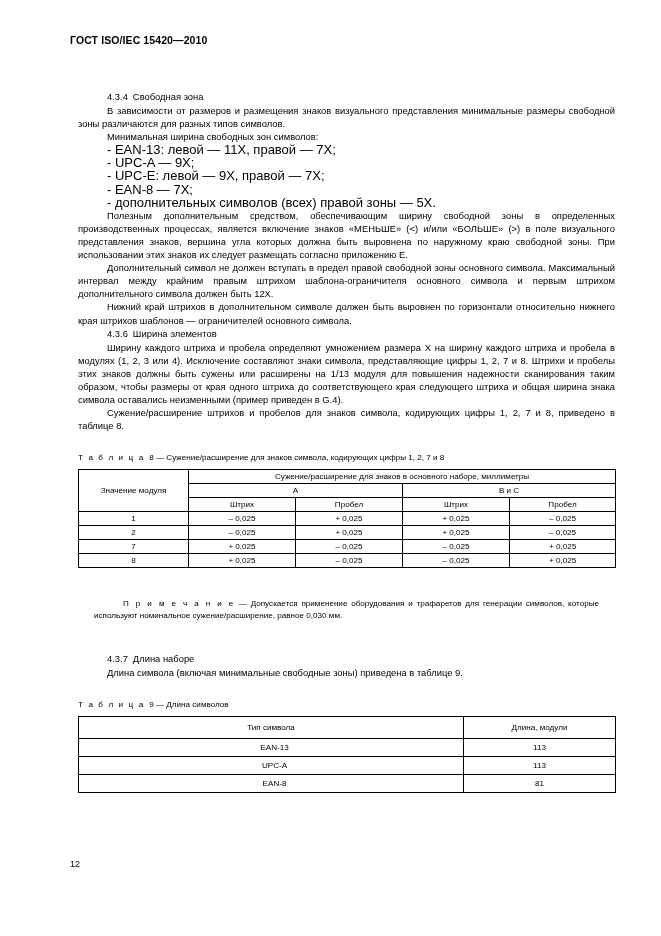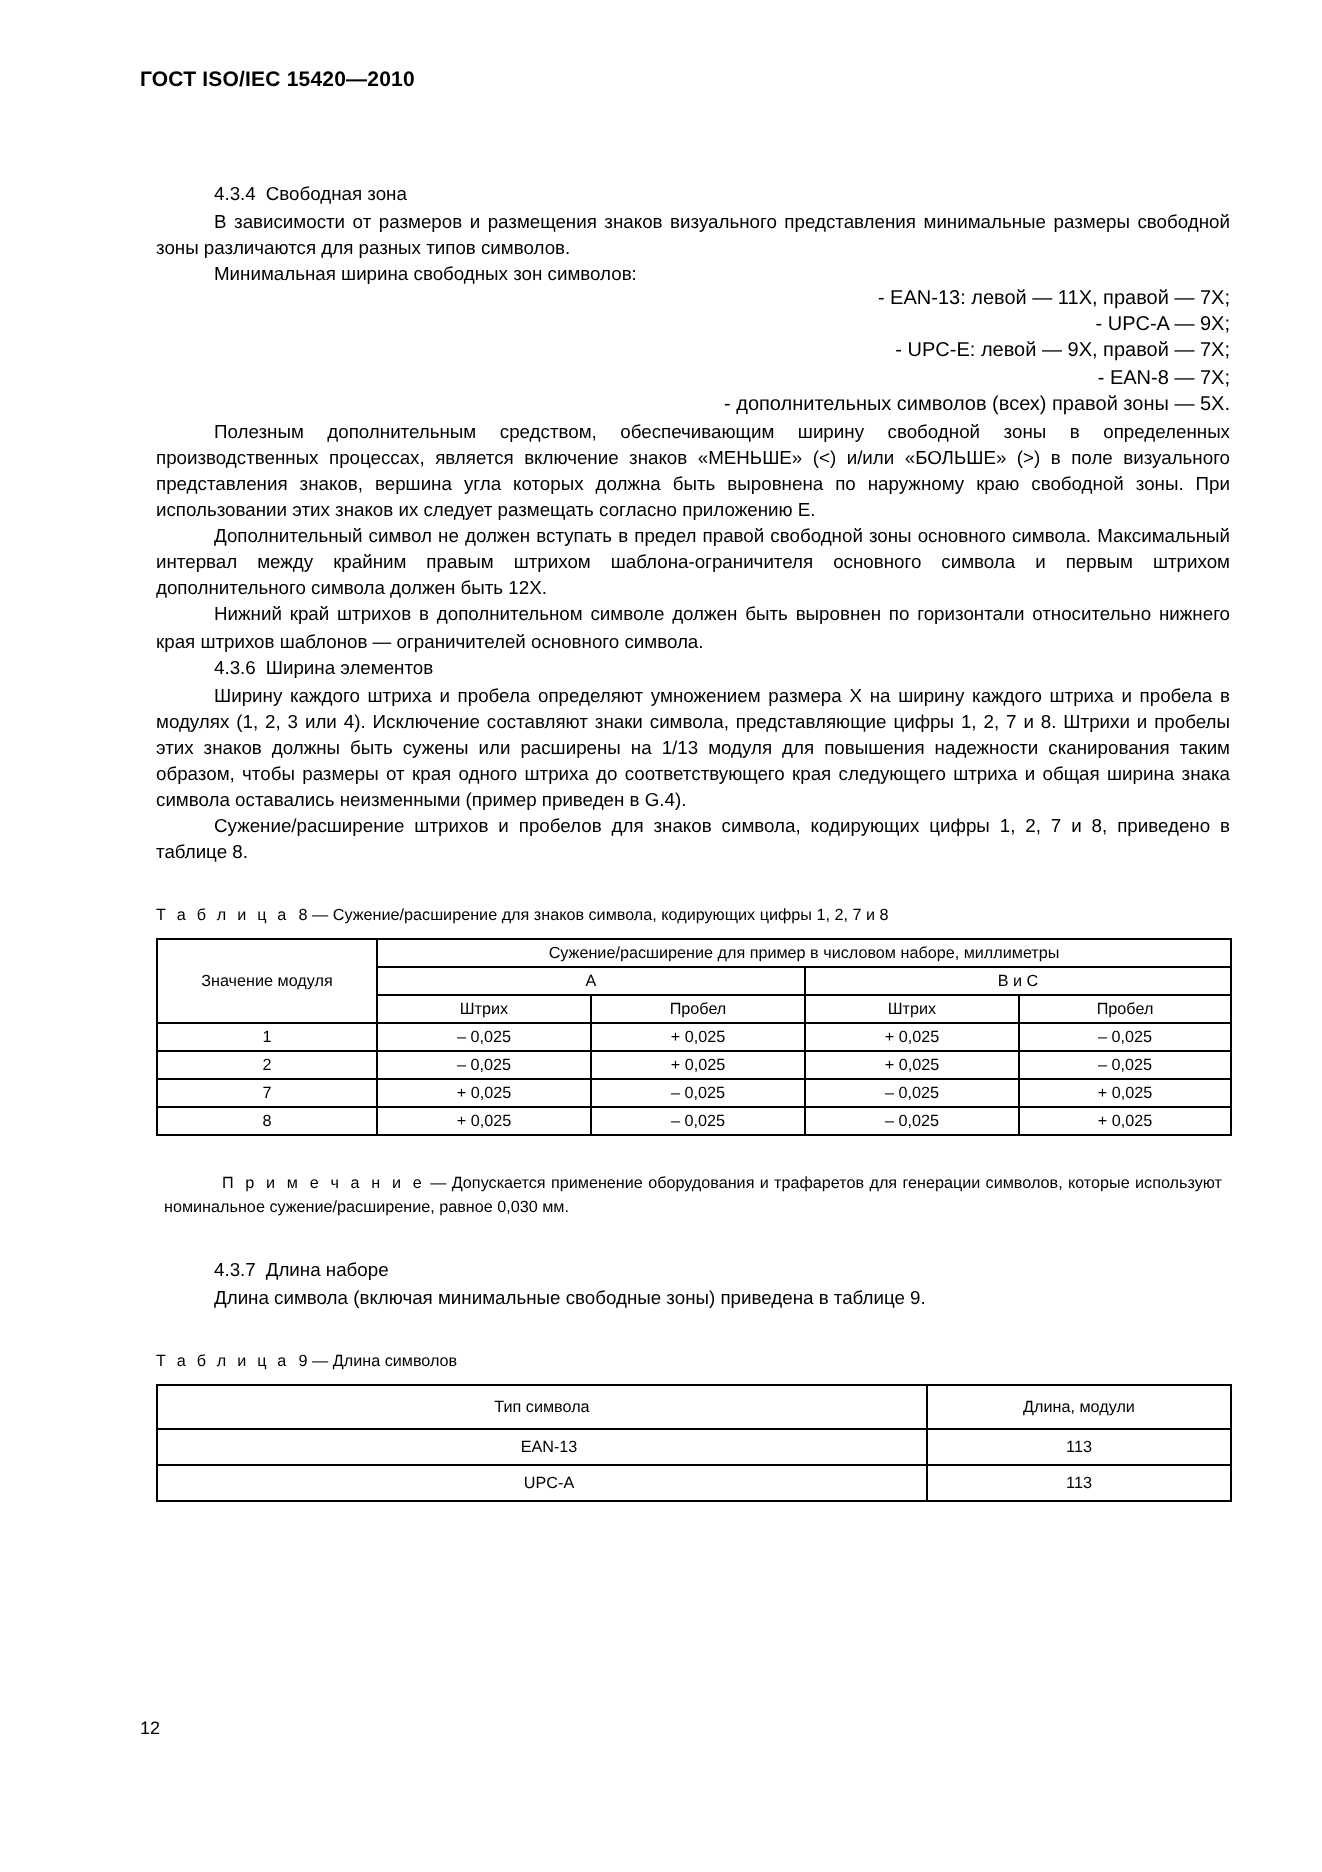--- a/index.html
+++ b/index.html
@@ -50,24 +50,23 @@
     text-align: justify;
     text-indent: 29px;
     text-justify: inter-word;
   }
   .bullet-list {
     margin: 0;
     padding: 0;
     list-style: none;
   }
   .bullet-list li {
-    font-size: 10px;
+    font-size: 13px;
     line-height: 13.1px;
     padding-left: 29px;
-    text-align: right;
   }
   .tbl-caption {
     font-size: 8.1px;
     line-height: 12px;
     margin: 0;
   }
   .tbl-caption .sp {
     letter-spacing: 1.6px;
   }
   table.doc-tbl {
@@ -84,21 +83,21 @@
     vertical-align: middle;
   }
   table.doc-tbl .outer-t { border-top: 1.4px solid #000; }
   table.doc-tbl .outer-l { border-left: 1.4px solid #000; }
   table.doc-tbl .outer-r { border-right: 1.4px solid #000; }
   table.doc-tbl .outer-b { border-bottom: 1.4px solid #000; }
   table.doc-tbl .hdr-sep { border-bottom: 1.6px solid #000; }
   .note {
     font-size: 8.1px;
     line-height: 12px;
-    margin: 4px;
+    margin: 16px;
     text-indent: 29px;
     text-align: justify;
   }
   .note .sp { letter-spacing: 1.6px; }
   .pageno {
     position: absolute;
     left: 70px;
     top: 855px;
     font-size: 9px;
   }
@@ -150,21 +149,21 @@
       <colgroup>
         <col style="width:110px">
         <col style="width:107px">
         <col style="width:107px">
         <col style="width:107px">
         <col style="width:106px">
       </colgroup>
       <tbody>
         <tr>
           <td rowspan="3" class="outer-t outer-l hdr-sep">Значение модуля</td>
-          <td colspan="4" class="outer-t outer-r">Сужение/расширение для пример в числовом наборе, миллиметры</td>
+          <td colspan="4" class="outer-t outer-r">Сужение/расширение для знаков в основного наборе, миллиметры</td>
         </tr>
         <tr>
           <td colspan="2">A</td>
           <td colspan="2" class="outer-r">В и С</td>
         </tr>
         <tr>
           <td class="hdr-sep">Штрих</td>
           <td class="hdr-sep">Пробел</td>
           <td class="hdr-sep">Штрих</td>
           <td class="hdr-sep outer-r">Пробел</td>
@@ -231,20 +230,24 @@
           <td class="outer-t outer-r hdr-sep" style="padding:6px 3px;">Длина, модули</td>
         </tr>
         <tr>
           <td class="outer-l t9-left" style="padding:4px 3px 4px 10px;">EAN-13</td>
           <td class="outer-r" style="padding:4px 3px;">113</td>
         </tr>
         <tr>
           <td class="outer-l t9-left" style="padding:4px 3px 4px 10px;">UPC-A</td>
           <td class="outer-r" style="padding:4px 3px;">113</td>
         </tr>
+        <tr>
+          <td class="outer-l outer-b t9-left" style="padding:4px 3px 4px 10px;">EAN-8</td>
+          <td class="outer-r outer-b" style="padding:4px 3px;">81</td>
+        </tr>
       </tbody>
     </table>
 
   </div>
 
   <div class="pageno">12</div>
 
 </div>
 
 </body></html>

